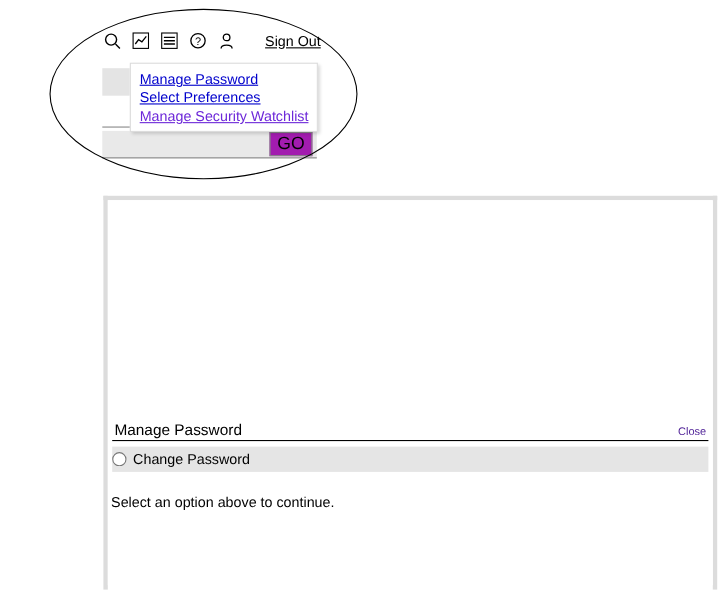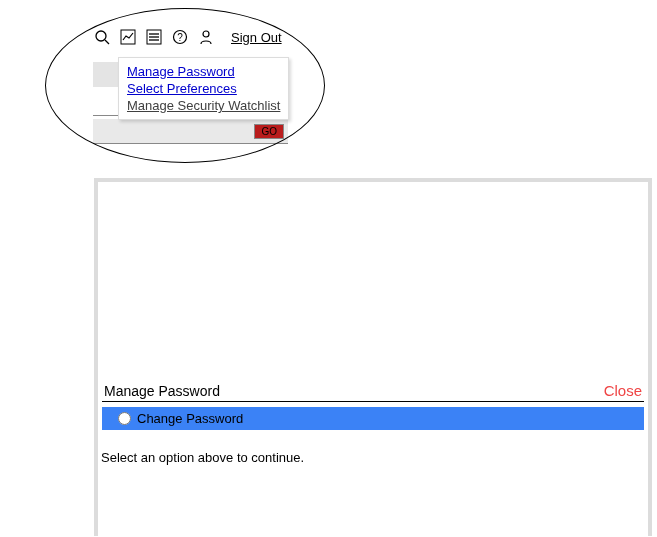--- a/index.html
+++ b/index.html
@@ -46,21 +46,21 @@
     width: 18px;
     height: 18px;
     display: flex;
     align-items: center;
     justify-content: center;
   }
   .signout {
     color: #000;
     text-decoration: underline;
     font-size: 13px;
-    margin-left: 8px;
+    margin-left: 18px;
     cursor: pointer;
   }
 
   .dropdown-row {
     position: relative;
     margin-top: 10px;
     height: 57px;
     display:flex;
     align-items:flex-start;
   }
@@ -86,21 +86,21 @@
   .dropdown-menu a {
     display: block;
     color: #0000cc;
     text-decoration: underline;
     font-size: 13px;
     line-height: 17px;
     cursor: pointer;
     white-space: nowrap;
   }
   .dropdown-menu a.current {
-    color: #404040;
+    color: #6d28d9;
     text-decoration: underline;
   }
 
   .print-cell {
     position: absolute;
     left: 168px;
     top: 27px;
     width: 22px;
     height: 30px;
     background:#fff;
@@ -127,23 +127,23 @@
     width: 195px;
     height: 25px;
     background: #e9e9e9;
     border-bottom: 1px solid #888;
     display: flex;
     align-items: center;
     justify-content: flex-end;
     padding-right: 4px;
   }
   .go-btn {
-    background: #b91c1c;
+    background: #a21caf;
     border: 1px solid #888;
-    font-size: 10px;
+    font-size: 16px;
     padding: 1px 6px;
     cursor: pointer;
   }
 
   
   .panel-frame {
     position: absolute;
     left: 94px;
     top: 178px;
     width: 558px;
@@ -166,28 +166,28 @@
     justify-content: space-between;
     align-items: flex-end;
     border-bottom: 1.5px solid #000;
     padding: 0 2px 2px 2px;
     margin: 0 4px;
   }
   .panel-title {
     font-size: 14px;
   }
   .close-link {
-    color: #ef4444;
-    font-size: 15px;
+    color: #4c1d95;
+    font-size: 10px;
     cursor: pointer;
   }
   .option-bar {
-    background: #3b82f6;
+    background: #e5e5e5;
     margin: 5px 4px 0 4px;
-    padding: 4px 16px;
+    padding: 4px 0;
     display: flex;
     align-items: center;
     gap: 6px;
   }
   .option-bar input[type=radio] {
     margin:0;
   }
   .option-label {
     font-size: 13px;
   }

